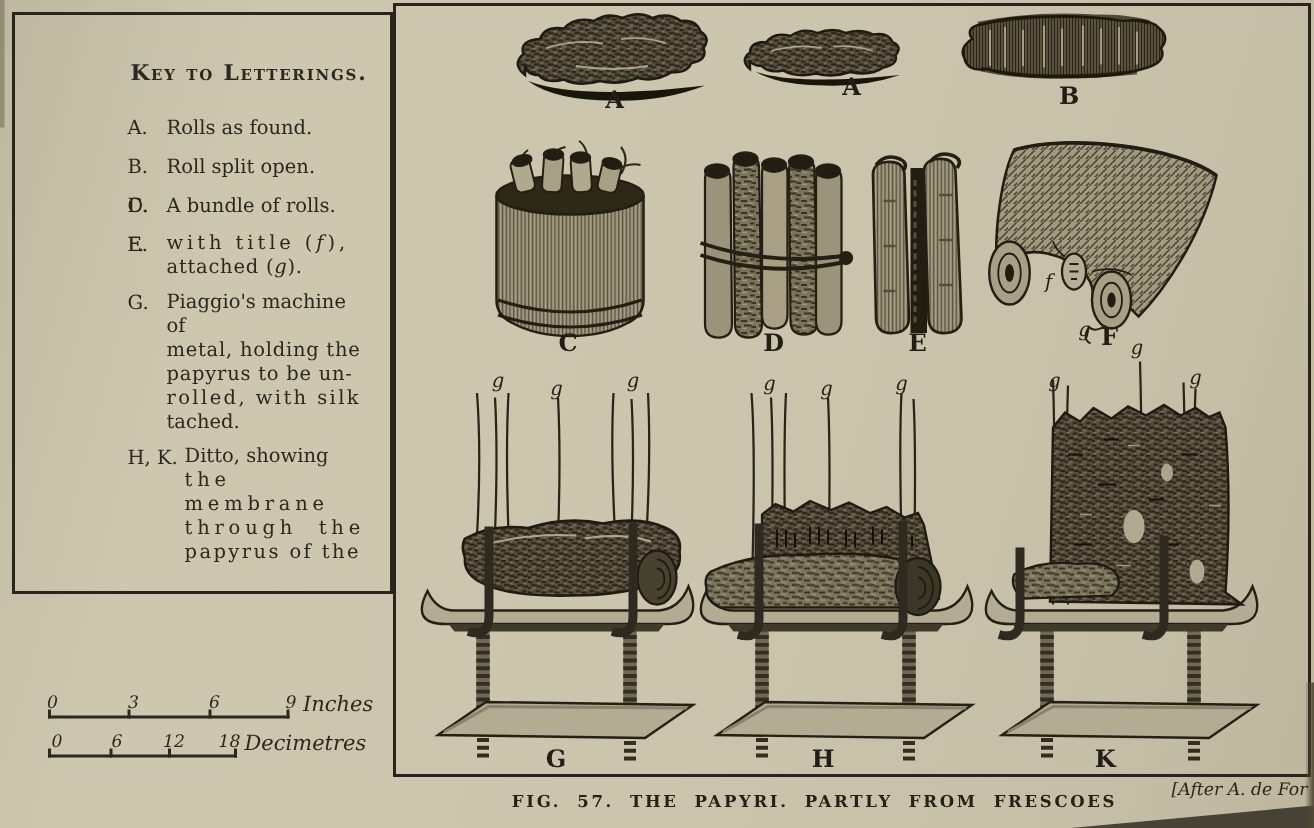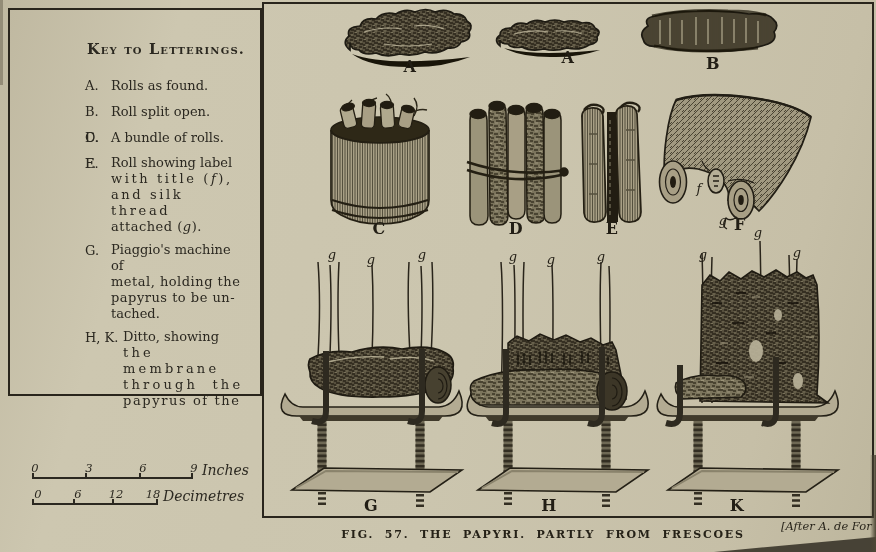--- a/index.html
+++ b/index.html
@@ -71,30 +71,29 @@
         </div>
         <div class="ki">
           <span class="kl">D.</span>
           <span>A bundle of rolls.</span>
         </div>
         <div class="ki">
           <span class="kl">E.</span>
         </div>
         <div class="ki multi">
           <span class="kl">F.</span>
-          <div>Roll showing label</div>
           <div class="s3"><span>with title (</span><span class="it">f</span><span>),</span></div>
-          <div class="s3">and silk thread</div>
           <div class="s1"><span>attached (</span><span class="it">g</span><span>).</span></div>
         </div>
         <div class="ki multi">
           <span class="kl">G.</span>
           <div>Piaggio's machine of</div>
           <div class="s1">metal, holding the</div>
           <div class="s1">papyrus to be un-</div>
+          <div class="s2">rolled, with silk</div>
           <div>tached.</div>
         </div>
         <div class="ki multi wide">
           <span class="kl">H, K.</span>
           <div>Ditto, showing</div>
           <div class="s4">the membrane</div>
           <div class="s4">through the</div>
           <div class="s2">papyrus of the</div>
         </div>
       </div>

